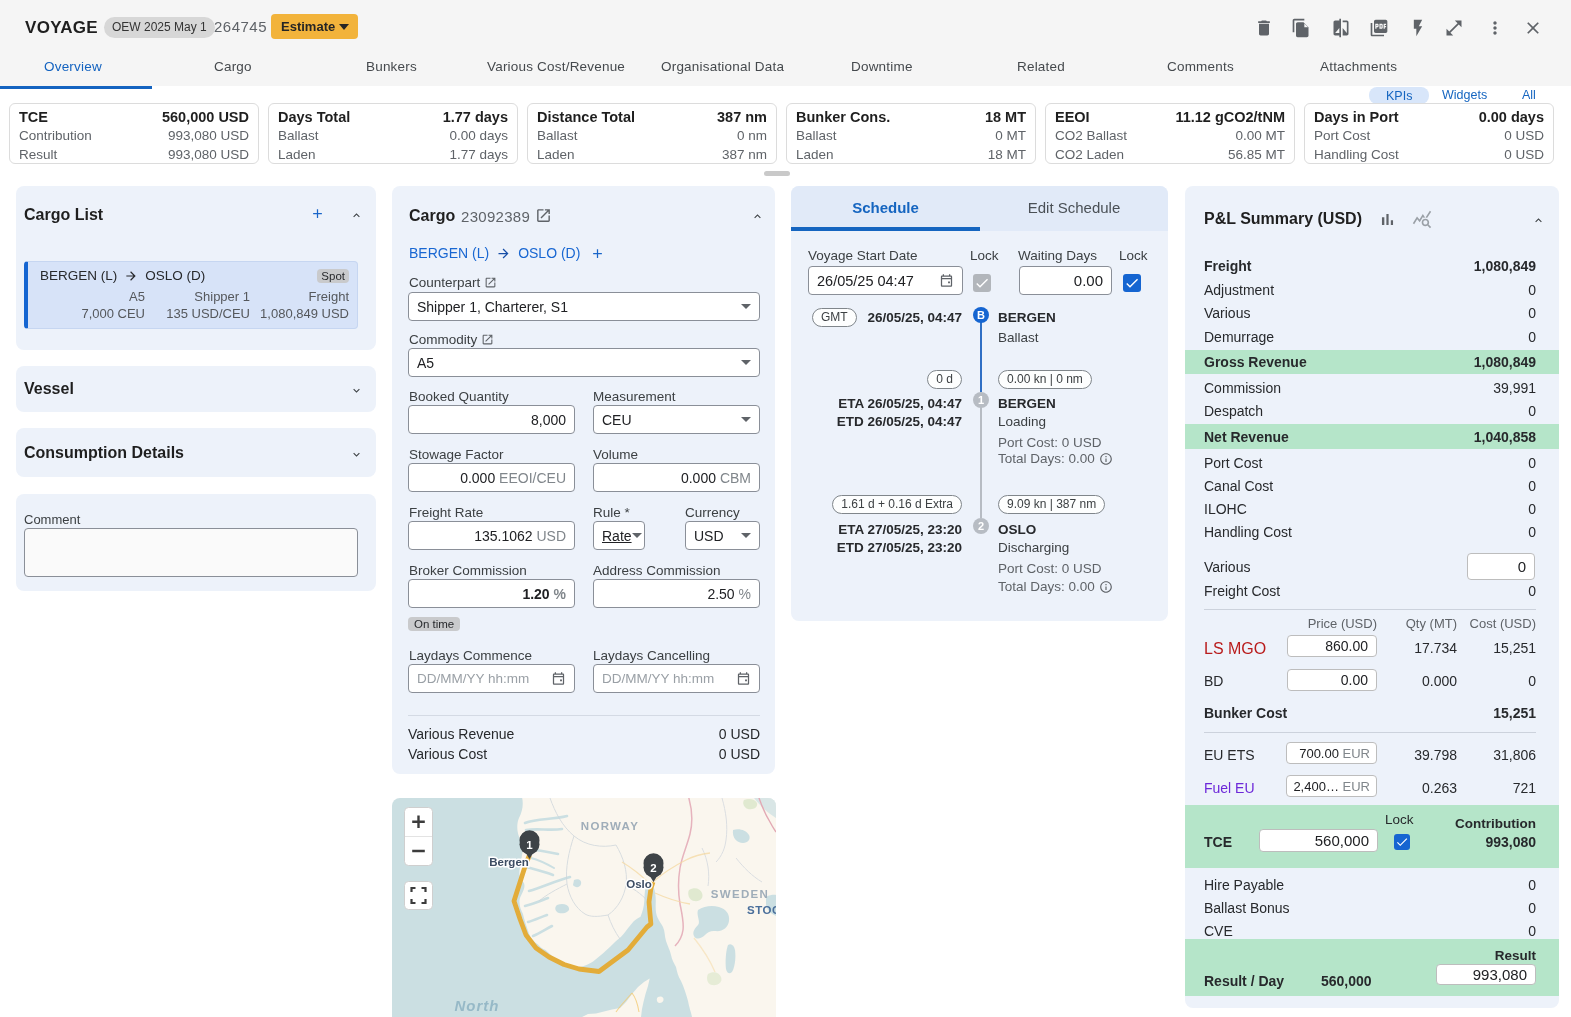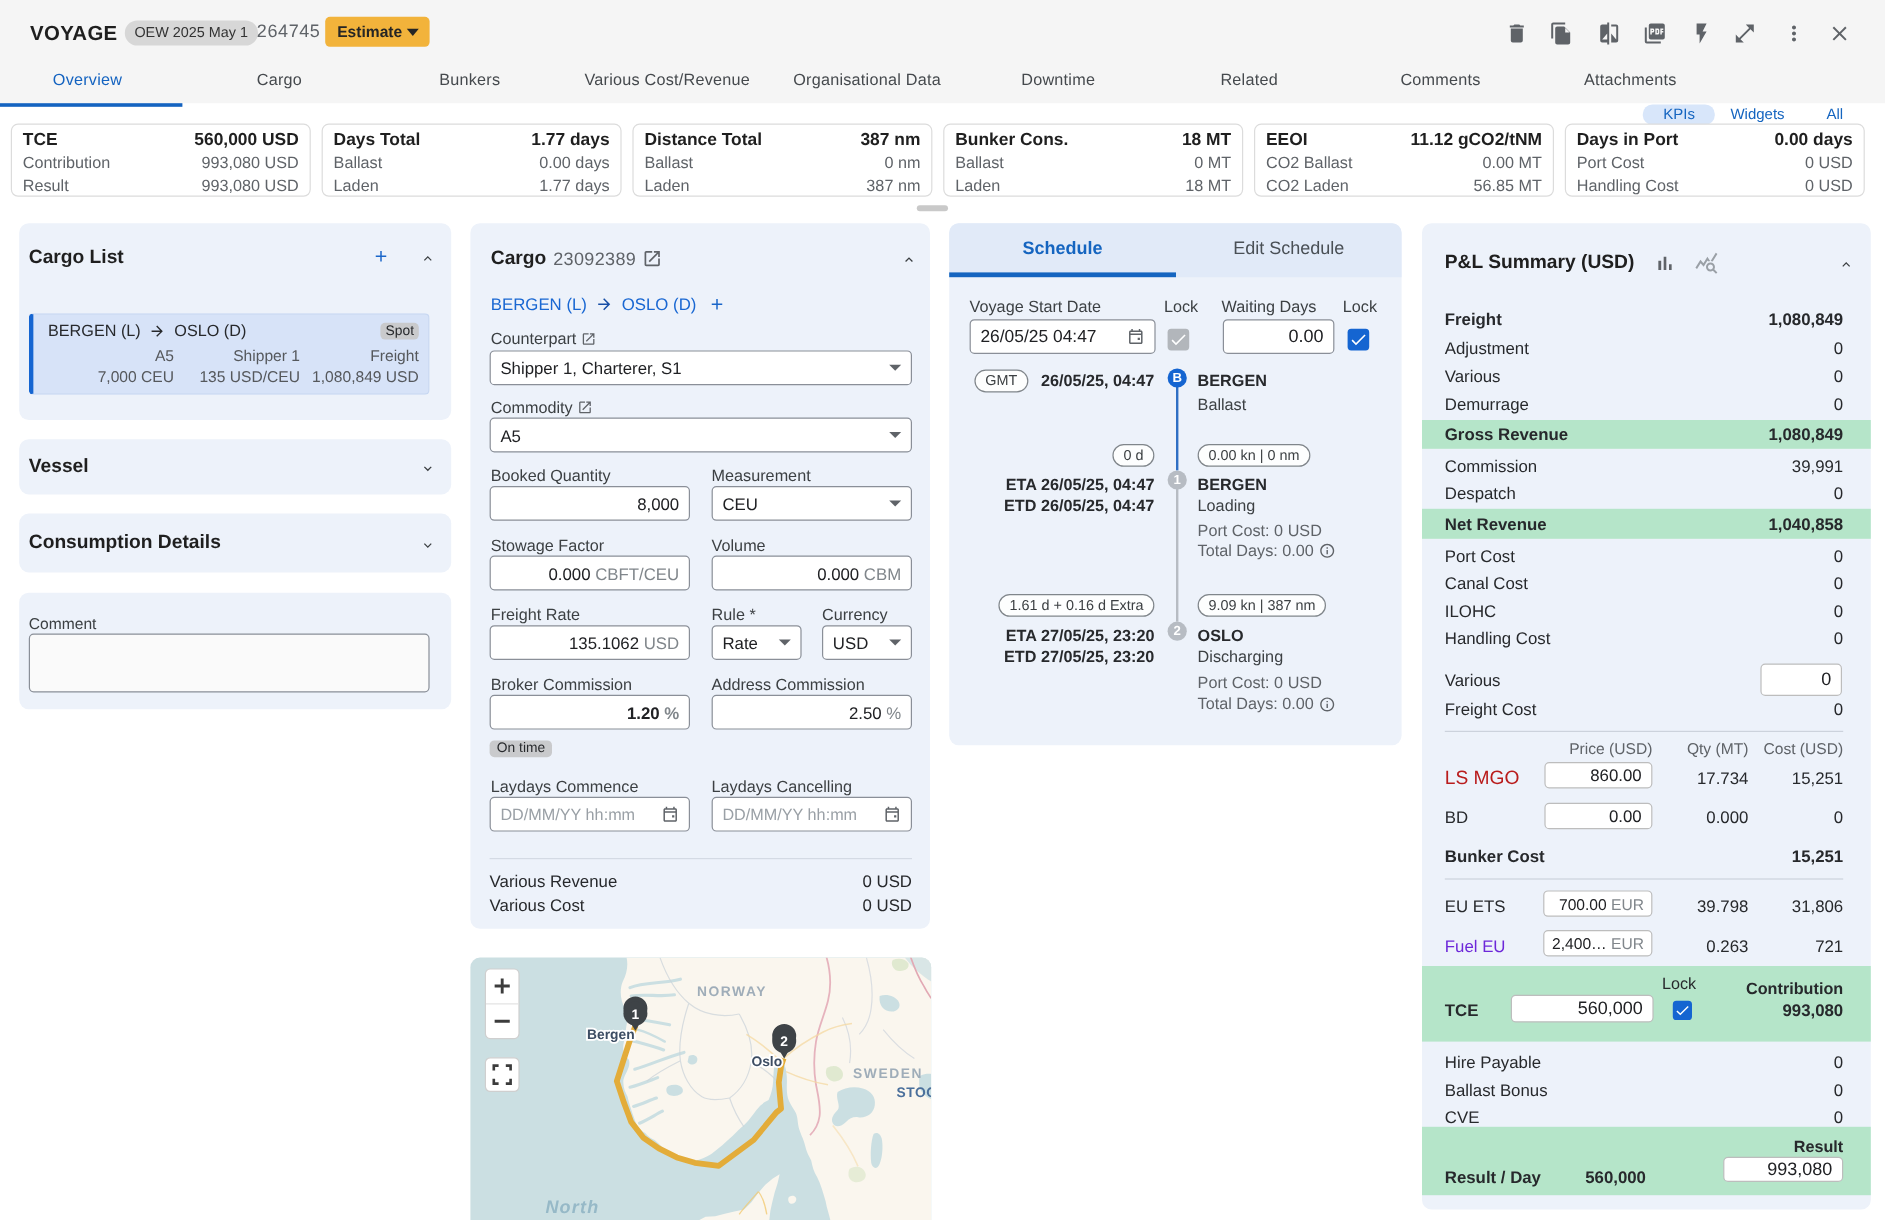--- a/index.html
+++ b/index.html
@@ -249,27 +249,27 @@
     <div class="lbl" style="left:17px; top:146px;">Commodity <svg class="extlink" width="13" height="13" viewBox="0 0 24 24">
           <path fill="#5f6368" d="M19 19H5V5h7V3H5c-1.11 0-2 .9-2 2v14c0 1.1.89 2 2 2h14c1.1 0 2-.9 2-2v-7h-2v7zM14 3v2h3.59l-9.83 9.83 1.41 1.41L19 6.41V10h2V3h-7z"></path>
         </svg></div>
     <div class="inp" style="left:16px; top:162px; width:352px; height:29px;">A5<span class="caret" style="margin-left:auto;"></span></div>
     <div class="lbl" style="left:17px; top:203px;">Booked Quantity</div>
     <div class="lbl" style="left:201px; top:203px;">Measurement</div>
     <div class="inp" style="left:16px; top:219px; width:167px; height:29px; justify-content:flex-end;">8,000</div>
     <div class="inp" style="left:201px; top:219px; width:167px; height:29px;">CEU<span class="caret" style="margin-left:auto;"></span></div>
     <div class="lbl" style="left:17px; top:261px;">Stowage Factor</div>
     <div class="lbl" style="left:201px; top:261px;">Volume</div>
-    <div class="inp" style="left:16px; top:277px; width:167px; height:29px; justify-content:flex-end;">0.000&nbsp;<span style="color:#80868b;">CBFT/CEU</span></div>
+    <div class="inp" style="left:16px; top:277px; width:167px; height:29px; justify-content:flex-end;">0.000&nbsp;<span style="color:#80868b;">EEOI/CEU</span></div>
     <div class="inp" style="left:201px; top:277px; width:167px; height:29px; justify-content:flex-end;">0.000&nbsp;<span style="color:#80868b;">CBM</span></div>
     <div class="lbl" style="left:17px; top:319px;">Freight Rate</div>
     <div class="lbl" style="left:201px; top:319px;">Rule *</div>
     <div class="lbl" style="left:293px; top:319px;">Currency</div>
     <div class="inp" style="left:16px; top:335px; width:167px; height:29px; justify-content:flex-end;">135.1062&nbsp;<span style="color:#80868b;">USD</span></div>
-    <div class="inp" style="left:201px; top:335px; width:75px; height:29px;">Rate<span class="caret" style="margin-left:auto;"></span></div>
+    <div class="inp" style="left:201px; top:335px; width:52px; height:29px;text-decoration:underline;">Rate<span class="caret" style="margin-left:auto;"></span></div>
     <div class="inp" style="left:293px; top:335px; width:75px; height:29px;">USD<span class="caret" style="margin-left:auto;"></span></div>
     <div class="lbl" style="left:17px; top:377px;">Broker Commission</div>
     <div class="lbl" style="left:201px; top:377px;">Address Commission</div>
     <div class="inp" style="left:16px; top:393px; width:167px; height:29px; justify-content:flex-end;font-weight:bold;">1.20&nbsp;<span style="color:#80868b;">%</span></div>
     <div class="inp" style="left:201px; top:393px; width:167px; height:29px; justify-content:flex-end;">2.50&nbsp;<span style="color:#80868b;">%</span></div>
     <div class="abs" style="left:16px; top:431px; background:#c9cacc; border-radius:4px; font-size:11.5px; padding:1px 6px; color:#27292c;">On time</div>
     <div class="lbl" style="left:17px; top:462px;">Laydays Commence</div>
     <div class="lbl" style="left:201px; top:462px;">Laydays Cancelling</div>
     <div class="inp" style="left:16px; top:478px; width:167px; height:29px; color:#9aa0a6; font-size:13.5px;">DD/MM/YY hh:mm
       <svg style="margin-left:auto;" width="15" height="15" viewBox="0 0 24 24">

